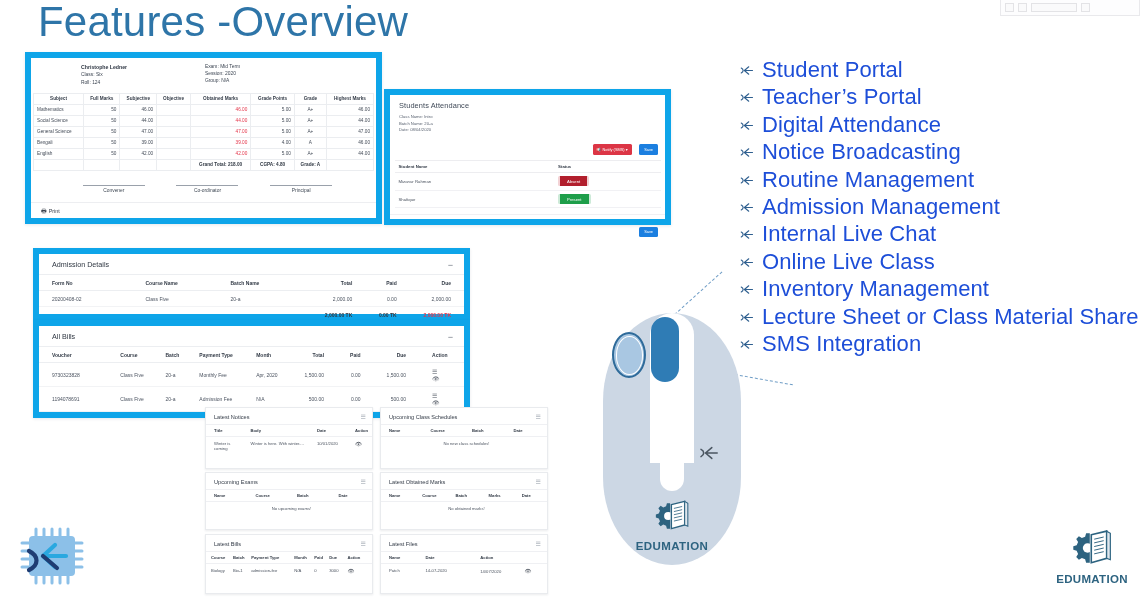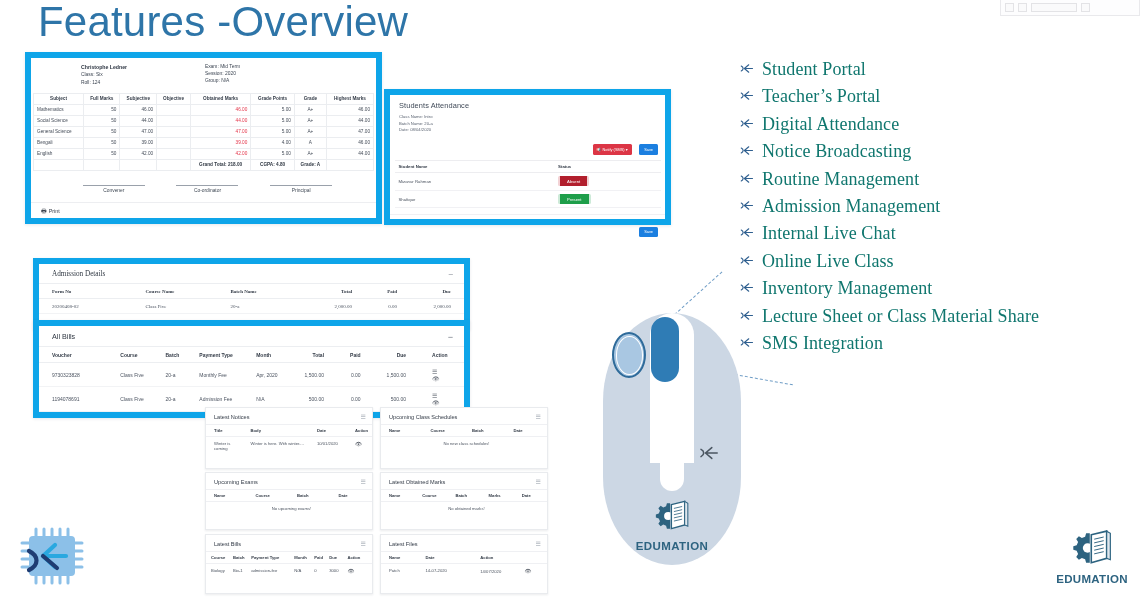--- a/index.html
+++ b/index.html
@@ -69,21 +69,21 @@
   .btn.blue{ background:#1b7fe0; padding:2.6px 5px;}
   table.at{ width:266px; margin:1px auto 0 auto; border-collapse:collapse; font-size:4.3px;}
   table.at th{ border-top:1px solid #ededf0; border-bottom:1px solid #ededf0; text-align:left;
     padding:3px 4px; font-weight:bold; color:#333b47; }
   table.at td{ border-bottom:1px solid #f1f1f4; padding:3.5px 4px; color:#4c5460;}
   .pill{ display:inline-block; font-size:4.2px; color:#fff; padding:2.4px 7px; border-radius:1.5px;}
   .pill.absent{ background:#b21f2d; border-left:2.5px solid #f3d2d5; border-right:2.5px solid #f3d2d5;}
   .pill.present{ background:#1e9e4a; border-left:2.5px solid #cdead8; border-right:2.5px solid #cdead8;}
   .at-foot{ text-align:right; padding:4px 7px 0 0; border-top:1px solid #f0f0f3; margin-top:6px;}
   
-  #admission{ left:33px; top:258px; width:437px; height:72px;font-family:Liberation Serif, serif;}
+  #admission{ left:33px; top:248px; width:437px; height:72px;}
   #allbills{ left:33px; top:320px; width:437px; height:98px;}
   .panel-hd{ display:flex; justify-content:space-between; align-items:center;
     padding:6px 11px 5px 13px; border-bottom:1px solid #eceef1;}
   .panel-hd .t{ font-size:7.2px; color:#2f3742;}
   .panel-hd .minus{ font-size:9px; color:#6a727e; line-height:6px;}
   table.dt{ width:100%; border-collapse:collapse; font-size:5px;}
   table.dt th{ text-align:left; font-weight:bold; color:#333b47; padding:4.5px 6px 4.5px 13px;
     border-bottom:1px solid #eceef1;}
   table.dt td{ padding:4.5px 6px 4.5px 13px; color:#4b5360; border-bottom:1px solid #f2f3f5;}
   table.dt .r{ text-align:right; padding-right:13px;}
@@ -120,22 +120,22 @@
     border:1px solid #ffffff; border-radius:15px/21px;}
   .m-bird{ position:absolute; left:103px; top:143px; width:22px; height:18px;}
   .m-logo{ position:absolute; left:0; right:0; top:198px; text-align:center;}
   .m-logo .brand{ font-size:11.5px; font-weight:bold; color:#2d6380; letter-spacing:.4px; margin-top:3px;}
   
   .dash{ position:absolute; border-top:1.15px dashed #6f9dc6; transform-origin:0 0;}
   
   #features{ position:absolute; left:740px; top:58px; width:400px;}
   .feat{ display:flex; align-items:baseline; margin-bottom:4.4px; }
   .feat .bul{ width:22px; flex:none; color:#2f5f8f; }
-  .feat .txt{ font-size:18px; color:#0f766e; letter-spacing:.1px; line-height:23px;
-    font-family:Liberation Serif, serif;}
+  .feat .txt{ font-size:22px; color:#1d4ed8; letter-spacing:.1px; line-height:23px;
+    font-family:Liberation Sans, sans-serif;}
   
   #chip-logo{ position:absolute; left:16px; top:525px; width:72px; height:62px;}
   #br-logo{ position:absolute; left:1048px; top:528px; width:88px; height:66px; text-align:center;}
   #br-logo .brand{ font-size:11.5px; font-weight:bold; color:#2d6380; letter-spacing:.3px; margin-top:1px;}
 </style>
 </head>
 <body>
 
 <div class="slide-title">Features -Overview</div>
 

